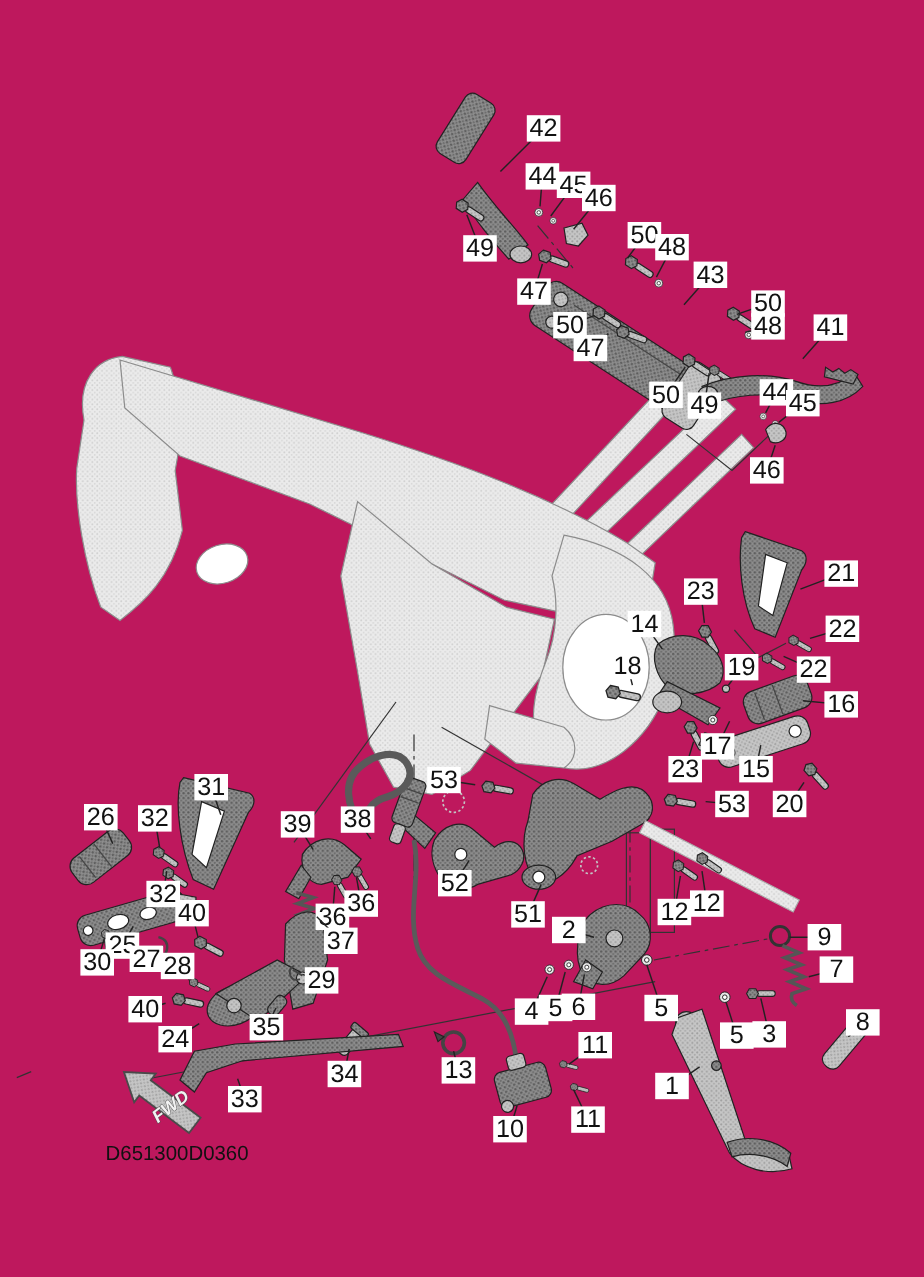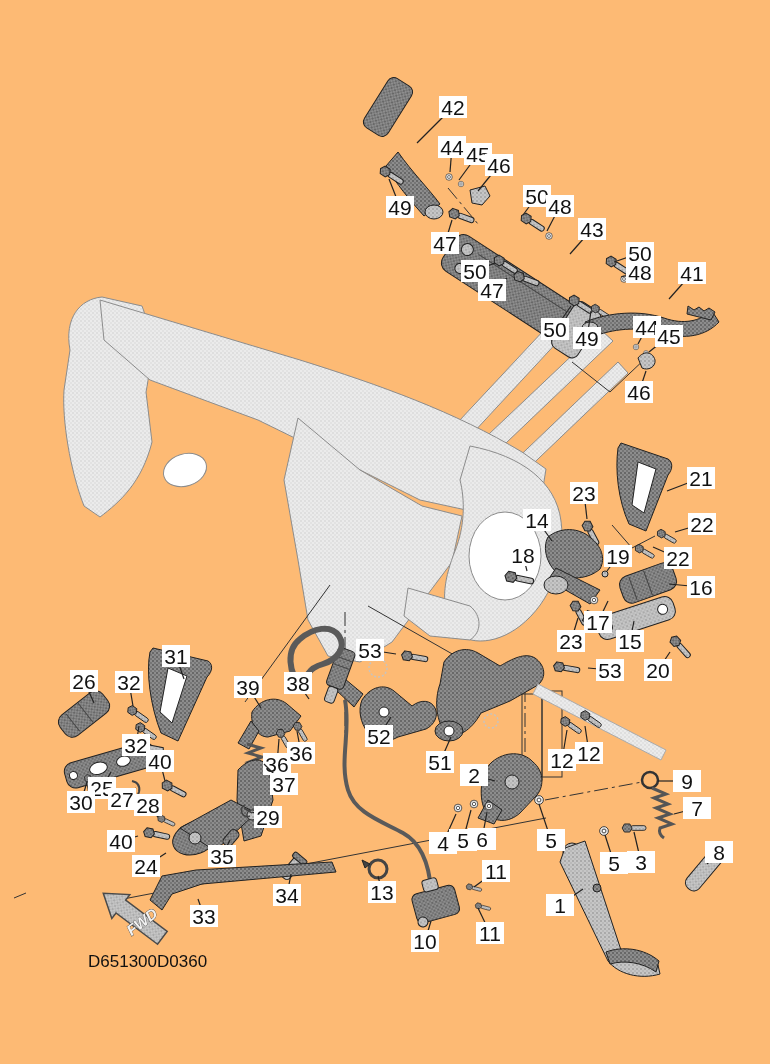--- a/index.html
+++ b/index.html
@@ -1,16 +1,16 @@
 <!DOCTYPE html>
 <html><head>
 <meta charset="utf-8">
 <style>
   html,body{margin:0;padding:0;background:#ffffff;}
-  .page{position:relative;width:770px;height:1064px;background:#fdba74;overflow:hidden;
+  .page{position:relative;width:770px;height:1064px;background:#be185d;overflow:hidden;
         font-family:"Liberation Sans",sans-serif;}
   svg{display:block;}
   .callout{font-family:"Liberation Sans",sans-serif;font-size:21px;fill:#111;}
   .leader{stroke:#222;stroke-width:1.2;fill:none;}
   .code-text{font-family:"Liberation Sans",sans-serif;font-size:17px;fill:#111;}
   .fwd-text{font-family:"Liberation Sans",sans-serif;font-size:15px;font-style:italic;
             font-weight:bold;fill:#f2f2f2;stroke:#4a4a4a;stroke-width:.7;}
   .cline{stroke:#333;stroke-width:1;fill:none;}
   .dashdot{stroke:#333;stroke-width:1;fill:none;stroke-dasharray:14 4 3 4;}
   .ghost{stroke:#c4c4c4;stroke-width:1.4;fill:none;stroke-dasharray:2 2;}

